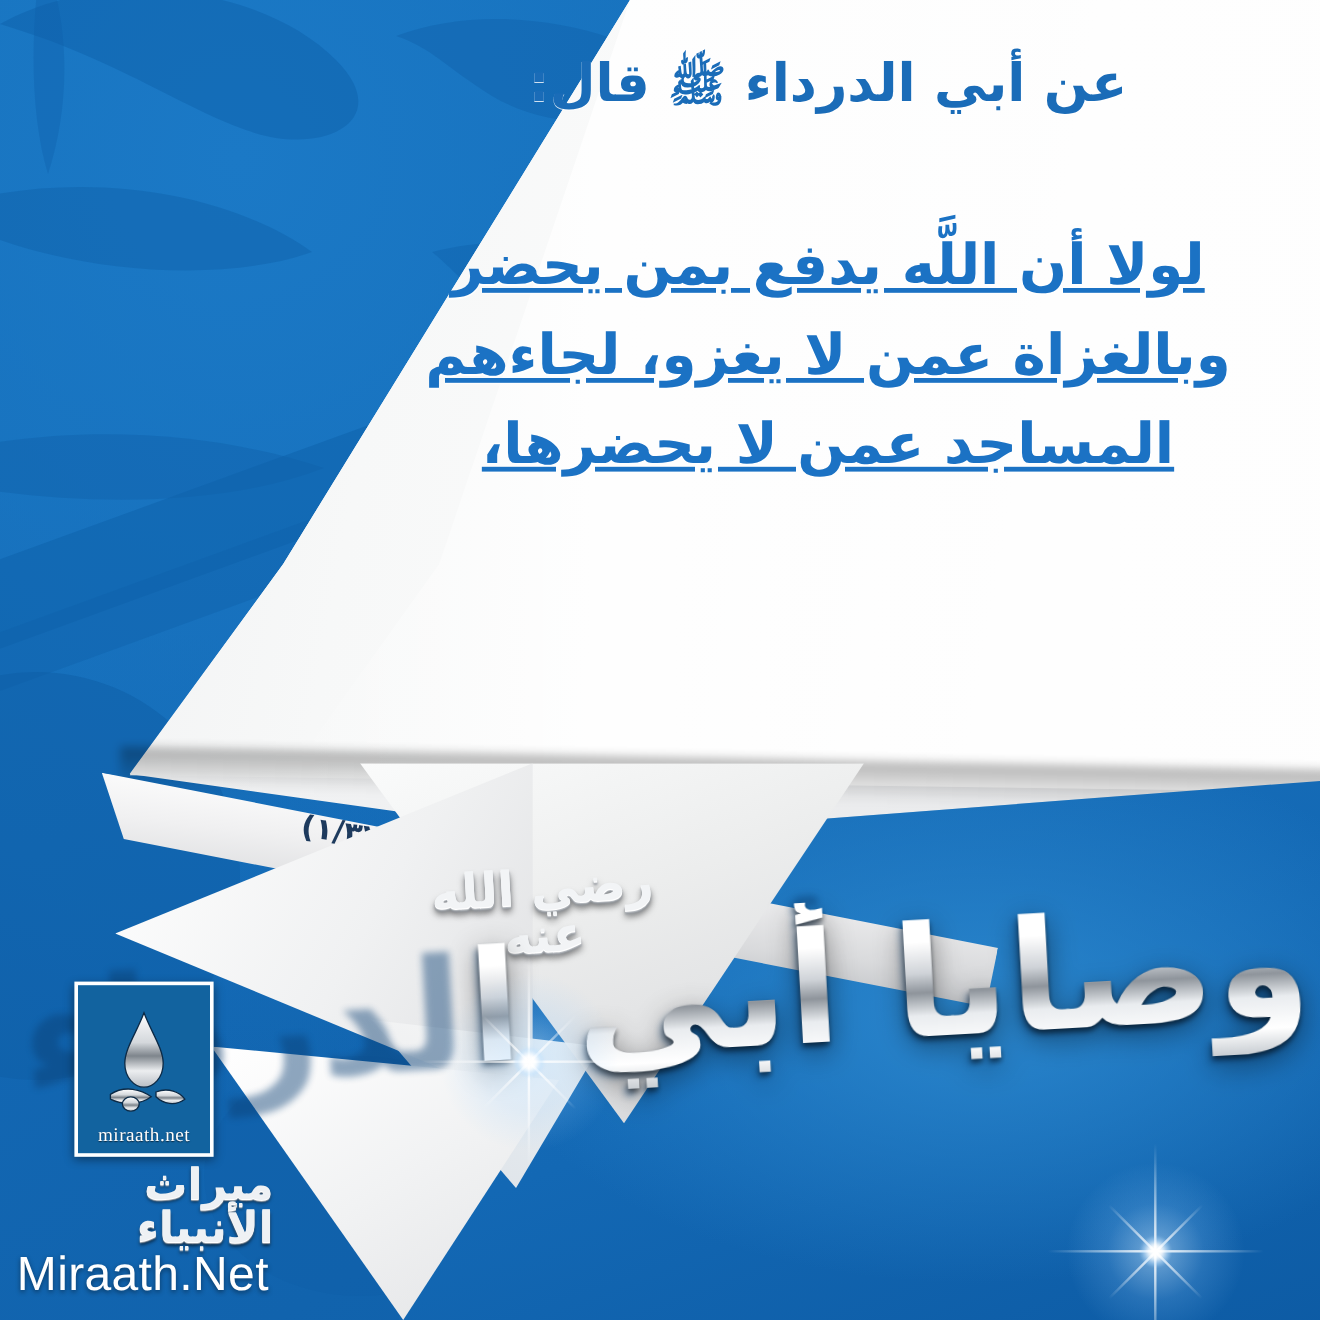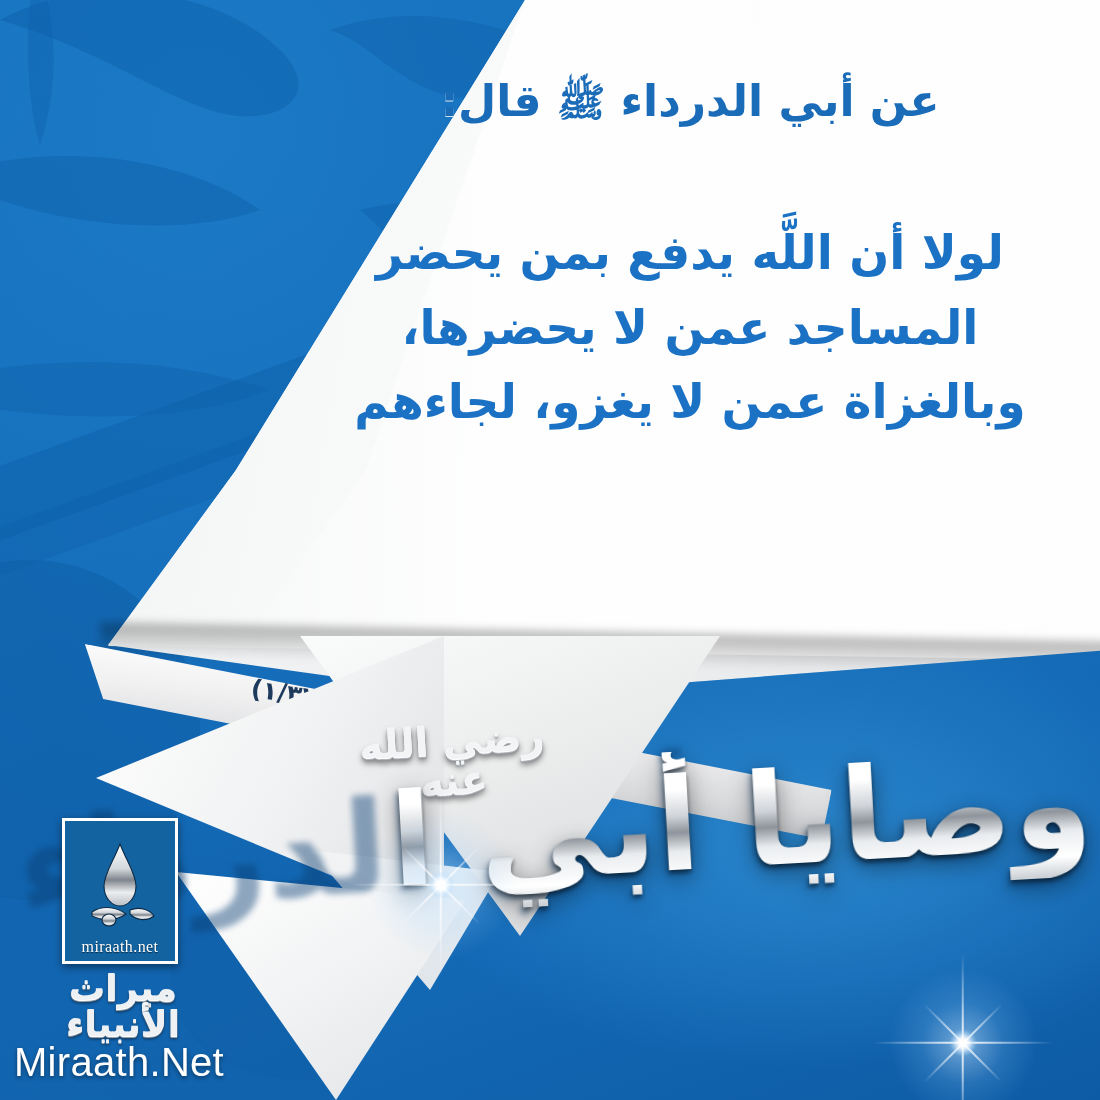--- a/index.html
+++ b/index.html
@@ -138,35 +138,35 @@
   .flare .d2{width:110px;height:1.6px;transform:translate(-50%,-50%) rotate(-45deg);}
   .flare .glow{
     position:absolute;left:50%;top:50%;transform:translate(-50%,-50%);
     width:150px;height:150px;border-radius:50%;
     background:radial-gradient(circle,rgba(200,230,255,.55) 0%,rgba(150,205,255,.18) 38%,rgba(120,190,255,0) 70%);
   }
 
   
   .hadith{
     position:absolute;left:300px;top:40px;width:780px;
-    direction:rtl;text-align:center;margin-top:31px;
+    direction:rtl;text-align:center;
   }
   .hadith .narr{
     color:#1a6cb8;font-size:44px;font-weight:700;
     line-height:1.35;letter-spacing:0;
     text-shadow:0 1px 0 rgba(255,255,255,.8);
     white-space:nowrap;
   }
   .hadith .narr .honorific{font-size:40px;}
   .hadith .body{
     margin-top:86px;color:#1b72c4;font-size:47px;font-weight:700;
     line-height:1.58;
     text-shadow:0 1px 0 rgba(255,255,255,.85);
   }
-  .hadith .body .l{display:block;}
+  .hadith .body .l{display:block;text-decoration:underline;}
 
   
   .calli-wrap{
     position:absolute;left:395px;top:700px;width:700px;height:360px;
     transform:rotate(-3.2deg);transform-origin:center center;
   }
   .calli-honor{
     position:absolute;right:520px;top:4px;width:230px;
     text-align:center;direction:rtl;
     font-size:40px;font-weight:700;line-height:1;
@@ -208,21 +208,21 @@
   }
   .logo-mark svg{display:block;}
   .logo-url{
     font-family:"Liberation Serif","DejaVu Serif",serif;
     font-size:16px;color:#ffffff;letter-spacing:.4px;
     margin-bottom:5px;
     text-shadow:0 1px 1px rgba(0,0,0,.6);
   }
   .brand-ar{
     position:absolute;left:18px;top:970px;width:210px;
-    text-align:center;direction:rtl;
+    text-align:right;direction:rtl;
     font-size:36px;font-weight:700;line-height:1;
     color:#eef1f4;
     text-shadow:
       0 1px 0 #ffffff,
       0 2px 1px #a8adb3,
       0 3px 3px rgba(0,0,0,.6);
   }
   .brand-en{
     position:absolute;left:14px;top:1040px;width:220px;
     text-align:left;
@@ -259,22 +259,22 @@
   <div class="paper-edge-shadow"></div>
 
   <div class="hadith">
     <div class="narr">
       <span>عن أبي الدرداء</span>
       <span class="honorific">ﷺ</span>
       <span>قال:</span>
     </div>
     <div class="body">
       <span class="l">لولا أن اللَّه يدفع بمن يحضر</span>
+      <span class="l">وبالغزاة عمن لا يغزو، لجاءهم</span>
       <span class="l">المساجد  عمن  لا  يحضرها،</span>
-      <span class="l">وبالغزاة عمن لا يغزو، لجاءهم</span>
     </div>
   </div>
 
   <div class="title-panel"></div>
 
   <div class="ribbon"></div>
   <div class="ribbon-text">جامع بيان العلم وفضله (١/٣٢)</div>
 
   <div class="tri tri-b"></div>
   <div class="tri tri-a"></div>

